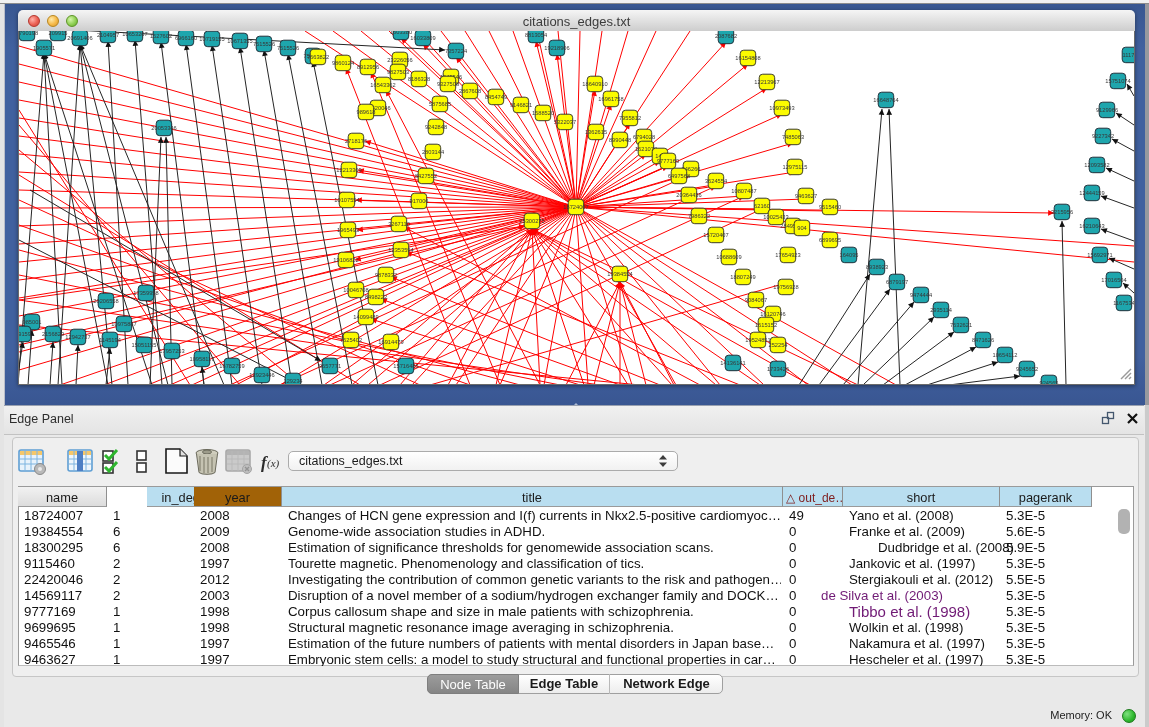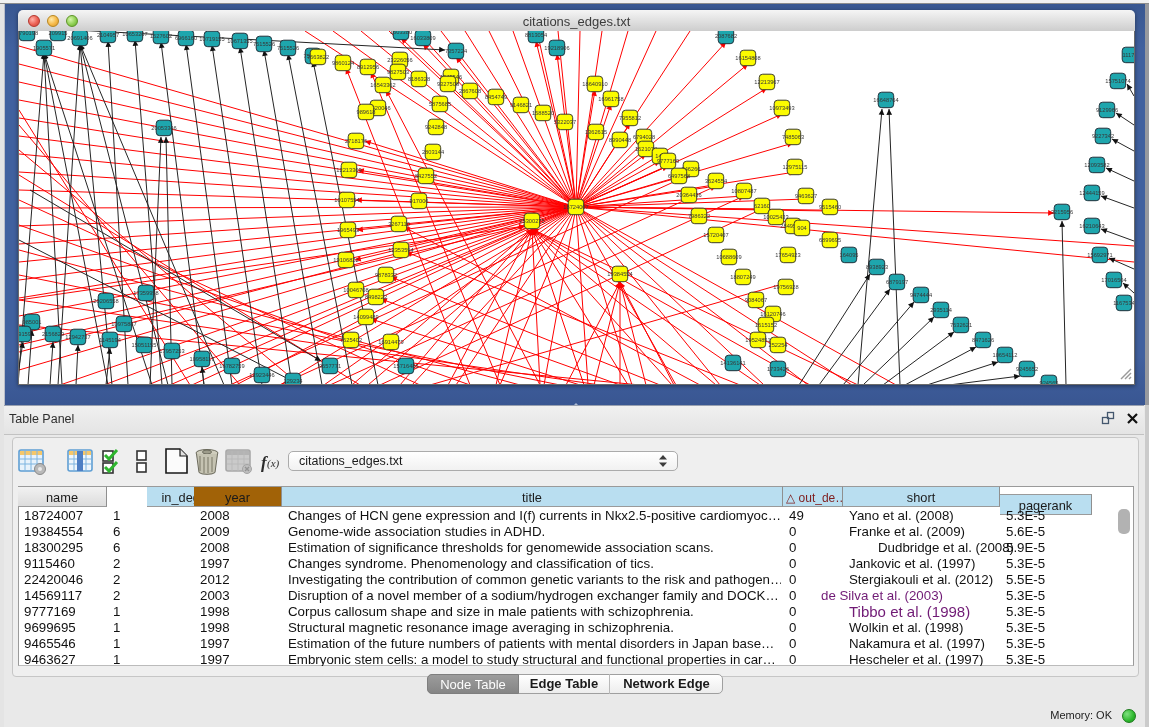--- a/index.html
+++ b/index.html
@@ -587,21 +587,21 @@
     </g>
   </svg>
 
 <div class="abs" style="left:570px;top:395px;width:12px;height:6px;background:transparent;">
 <svg width="12" height="6">
       <polygon points="6,0 11,5 1,5" fill="#aebbd4"></polygon>
     </svg></div>
 
 <div class="abs" style="left:4px;top:405px;width:1140px;height:322px;background:#e9e9e9;"></div>
 <div class="abs" style="left:4px;top:405px;width:1140px;height:28px;background:linear-gradient(#f0f0f0,#e4e4e4);border-bottom:1px solid #c2c2c2;border-top:1px solid #98a0b0;"></div>
-<div class="abs" style="left:9px;top:412px;font-size:12.5px;color:#2e2e2e;">Table Panel</div>
+<div class="abs" style="left:9px;top:412px;font-size:12.5px;color:#2e2e2e;">Edge Panel</div>
 
 <svg class="abs" style="left:1101px;top:411px" width="40" height="16">
  <g fill="none" stroke="#44576e" stroke-width="1.3">
   <rect x="1.5" y="6.5" width="6" height="6"></rect>
   <rect x="6.5" y="1.5" width="6" height="6"></rect>
  </g>
  <g stroke="#111" stroke-width="2.2">
       <path d="M27 3 L36 12 M36 3 L27 12"></path>
     </g>
 </svg>
@@ -668,21 +668,21 @@
  <polygon points="5,12 9,7.5 1,7.5" fill="#3c3c3c"></polygon>
 </svg>
 
 <div class="abs" style="left:18px;top:486px;width:1116px;height:180px;background:#fff;border:1px solid #9a9a9a;border-bottom:1px solid #bbb;box-sizing:border-box;"></div>
 <div style="position:absolute;left:18px;top:486px;width:89px;height:21px;background:linear-gradient(#f2f2f2,#dcdcdc);border-right:1px solid #8f8f8f;border-bottom:1px solid #9a9a9a;border-top:1px solid #9a9a9a;box-sizing:border-box;font-size:12.8px;color:#1a1a1a;text-align:center;line-height:21px;white-space:nowrap;overflow:hidden;">name</div>
 <div style="position:absolute;left:107px;top:486px;width:87px;height:21px;background:#b9def0;border-right:1px solid #8f8f8f;border-bottom:1px solid #9a9a9a;border-top:1px solid #9a9a9a;box-sizing:border-box;font-size:12.8px;color:#1a1a1a;text-align:center;line-height:21px;white-space:nowrap;overflow:hidden;margin-left:40px;">in_degree</div>
 <div style="position:absolute;left:194px;top:486px;width:88px;height:21px;background:#a16207;border-right:1px solid #8f8f8f;border-bottom:1px solid #9a9a9a;border-top:1px solid #9a9a9a;box-sizing:border-box;font-size:12.8px;color:#1a1a1a;text-align:center;line-height:21px;white-space:nowrap;overflow:hidden;">year</div>
 <div style="position:absolute;left:282px;top:486px;width:501px;height:21px;background:#b9def0;border-right:1px solid #8f8f8f;border-bottom:1px solid #9a9a9a;border-top:1px solid #9a9a9a;box-sizing:border-box;font-size:12.8px;color:#1a1a1a;text-align:center;line-height:21px;white-space:nowrap;overflow:hidden;">title</div>
 <div style="position:absolute;left:783px;top:486px;width:60px;height:21px;background:#b9def0;border-right:1px solid #8f8f8f;border-bottom:1px solid #9a9a9a;border-top:1px solid #9a9a9a;box-sizing:border-box;font-size:12.8px;color:#7f1d1d;text-align:left;padding-left:3px;line-height:21px;white-space:nowrap;overflow:hidden;"><span style="font-size:12px">△ out_de…</span></div>
 <div style="position:absolute;left:843px;top:486px;width:157px;height:21px;background:#b9def0;border-right:1px solid #8f8f8f;border-bottom:1px solid #9a9a9a;border-top:1px solid #9a9a9a;box-sizing:border-box;font-size:12.8px;color:#1a1a1a;text-align:center;line-height:21px;white-space:nowrap;overflow:hidden;">short</div>
-<div style="position:absolute;left:1000px;top:486px;width:92px;height:21px;background:#b9def0;border-right:1px solid #8f8f8f;border-bottom:1px solid #9a9a9a;border-top:1px solid #9a9a9a;box-sizing:border-box;font-size:12.8px;color:#1a1a1a;text-align:center;line-height:21px;white-space:nowrap;overflow:hidden;margin-top:8px;">pagerank</div>
+<div style="position:absolute;left:1000px;top:486px;width:92px;height:21px;background:#b9def0;border-right:1px solid #8f8f8f;border-bottom:1px solid #9a9a9a;border-top:1px solid #9a9a9a;box-sizing:border-box;font-size:12.8px;color:#1a1a1a;text-align:center;line-height:21px;white-space:nowrap;overflow:hidden;">pagerank</div>
 <div style="position:absolute;left:24px;top:508px;width:81px;height:16px;font-size:13.3px;color:#111;line-height:16px;white-space:nowrap;overflow:hidden;">18724007</div>
 <div style="position:absolute;left:113px;top:508px;width:79px;height:16px;font-size:13.3px;color:#111;line-height:16px;white-space:nowrap;overflow:hidden;">1</div>
 <div style="position:absolute;left:200px;top:508px;width:80px;height:16px;font-size:13.3px;color:#111;line-height:16px;white-space:nowrap;overflow:hidden;">2008</div>
 <div style="position:absolute;left:288px;top:508px;width:493px;height:16px;font-size:13.3px;color:#111;line-height:16px;white-space:nowrap;overflow:hidden;">Changes of HCN gene expression and I(f) currents in Nkx2.5-positive cardiomyoc…</div>
 <div style="position:absolute;left:789px;top:508px;width:52px;height:16px;font-size:13.3px;color:#111;line-height:16px;white-space:nowrap;overflow:hidden;">49</div>
 <div style="position:absolute;left:849px;top:508px;width:149px;height:16px;font-size:13.3px;color:#111;line-height:16px;white-space:nowrap;overflow:hidden;">Yano et al. (2008)</div>
 <div style="position:absolute;left:1006px;top:508px;width:84px;height:16px;font-size:13.3px;color:#111;line-height:16px;white-space:nowrap;overflow:hidden;">5.3E-5</div>
 <div style="position:absolute;left:24px;top:524px;width:81px;height:16px;font-size:13.3px;color:#111;line-height:16px;white-space:nowrap;overflow:hidden;">19384554</div>
 <div style="position:absolute;left:113px;top:524px;width:79px;height:16px;font-size:13.3px;color:#111;line-height:16px;white-space:nowrap;overflow:hidden;">6</div>
 <div style="position:absolute;left:200px;top:524px;width:80px;height:16px;font-size:13.3px;color:#111;line-height:16px;white-space:nowrap;overflow:hidden;">2009</div>
@@ -693,21 +693,21 @@
 <div style="position:absolute;left:24px;top:540px;width:81px;height:16px;font-size:13.3px;color:#111;line-height:16px;white-space:nowrap;overflow:hidden;">18300295</div>
 <div style="position:absolute;left:113px;top:540px;width:79px;height:16px;font-size:13.3px;color:#111;line-height:16px;white-space:nowrap;overflow:hidden;">6</div>
 <div style="position:absolute;left:200px;top:540px;width:80px;height:16px;font-size:13.3px;color:#111;line-height:16px;white-space:nowrap;overflow:hidden;">2008</div>
 <div style="position:absolute;left:288px;top:540px;width:493px;height:16px;font-size:13.3px;color:#111;line-height:16px;white-space:nowrap;overflow:hidden;">Estimation of significance thresholds for genomewide association scans.</div>
 <div style="position:absolute;left:789px;top:540px;width:52px;height:16px;font-size:13.3px;color:#111;line-height:16px;white-space:nowrap;overflow:hidden;">0</div>
 <div style="position:absolute;left:878px;top:540px;width:149px;height:16px;font-size:13.3px;color:#111;line-height:16px;white-space:nowrap;overflow:hidden;">Dudbridge et al. (2008)</div>
 <div style="position:absolute;left:1006px;top:540px;width:84px;height:16px;font-size:13.3px;color:#111;line-height:16px;white-space:nowrap;overflow:hidden;">5.9E-5</div>
 <div style="position:absolute;left:24px;top:556px;width:81px;height:16px;font-size:13.3px;color:#111;line-height:16px;white-space:nowrap;overflow:hidden;">9115460</div>
 <div style="position:absolute;left:113px;top:556px;width:79px;height:16px;font-size:13.3px;color:#111;line-height:16px;white-space:nowrap;overflow:hidden;">2</div>
 <div style="position:absolute;left:200px;top:556px;width:80px;height:16px;font-size:13.3px;color:#111;line-height:16px;white-space:nowrap;overflow:hidden;">1997</div>
-<div style="position:absolute;left:288px;top:556px;width:493px;height:16px;font-size:13.3px;color:#111;line-height:16px;white-space:nowrap;overflow:hidden;">Changes syndrome. Phenomenology and classification of tics.</div>
+<div style="position:absolute;left:288px;top:556px;width:493px;height:16px;font-size:13.3px;color:#111;line-height:16px;white-space:nowrap;overflow:hidden;">Tourette magnetic. Phenomenology and classification of tics.</div>
 <div style="position:absolute;left:789px;top:556px;width:52px;height:16px;font-size:13.3px;color:#111;line-height:16px;white-space:nowrap;overflow:hidden;">0</div>
 <div style="position:absolute;left:849px;top:556px;width:149px;height:16px;font-size:13.3px;color:#111;line-height:16px;white-space:nowrap;overflow:hidden;">Jankovic et al. (1997)</div>
 <div style="position:absolute;left:1006px;top:556px;width:84px;height:16px;font-size:13.3px;color:#111;line-height:16px;white-space:nowrap;overflow:hidden;">5.3E-5</div>
 <div style="position:absolute;left:24px;top:572px;width:81px;height:16px;font-size:13.3px;color:#111;line-height:16px;white-space:nowrap;overflow:hidden;">22420046</div>
 <div style="position:absolute;left:113px;top:572px;width:79px;height:16px;font-size:13.3px;color:#111;line-height:16px;white-space:nowrap;overflow:hidden;">2</div>
 <div style="position:absolute;left:200px;top:572px;width:80px;height:16px;font-size:13.3px;color:#111;line-height:16px;white-space:nowrap;overflow:hidden;">2012</div>
 <div style="position:absolute;left:288px;top:572px;width:493px;height:16px;font-size:13.3px;color:#111;line-height:16px;white-space:nowrap;overflow:hidden;">Investigating the contribution of common genetic variants to the risk and pathogen…</div>
 <div style="position:absolute;left:789px;top:572px;width:52px;height:16px;font-size:13.3px;color:#111;line-height:16px;white-space:nowrap;overflow:hidden;">0</div>
 <div style="position:absolute;left:849px;top:572px;width:149px;height:16px;font-size:13.3px;color:#111;line-height:16px;white-space:nowrap;overflow:hidden;">Stergiakouli et al. (2012)</div>
 <div style="position:absolute;left:1006px;top:572px;width:84px;height:16px;font-size:13.3px;color:#111;line-height:16px;white-space:nowrap;overflow:hidden;">5.5E-5</div>

